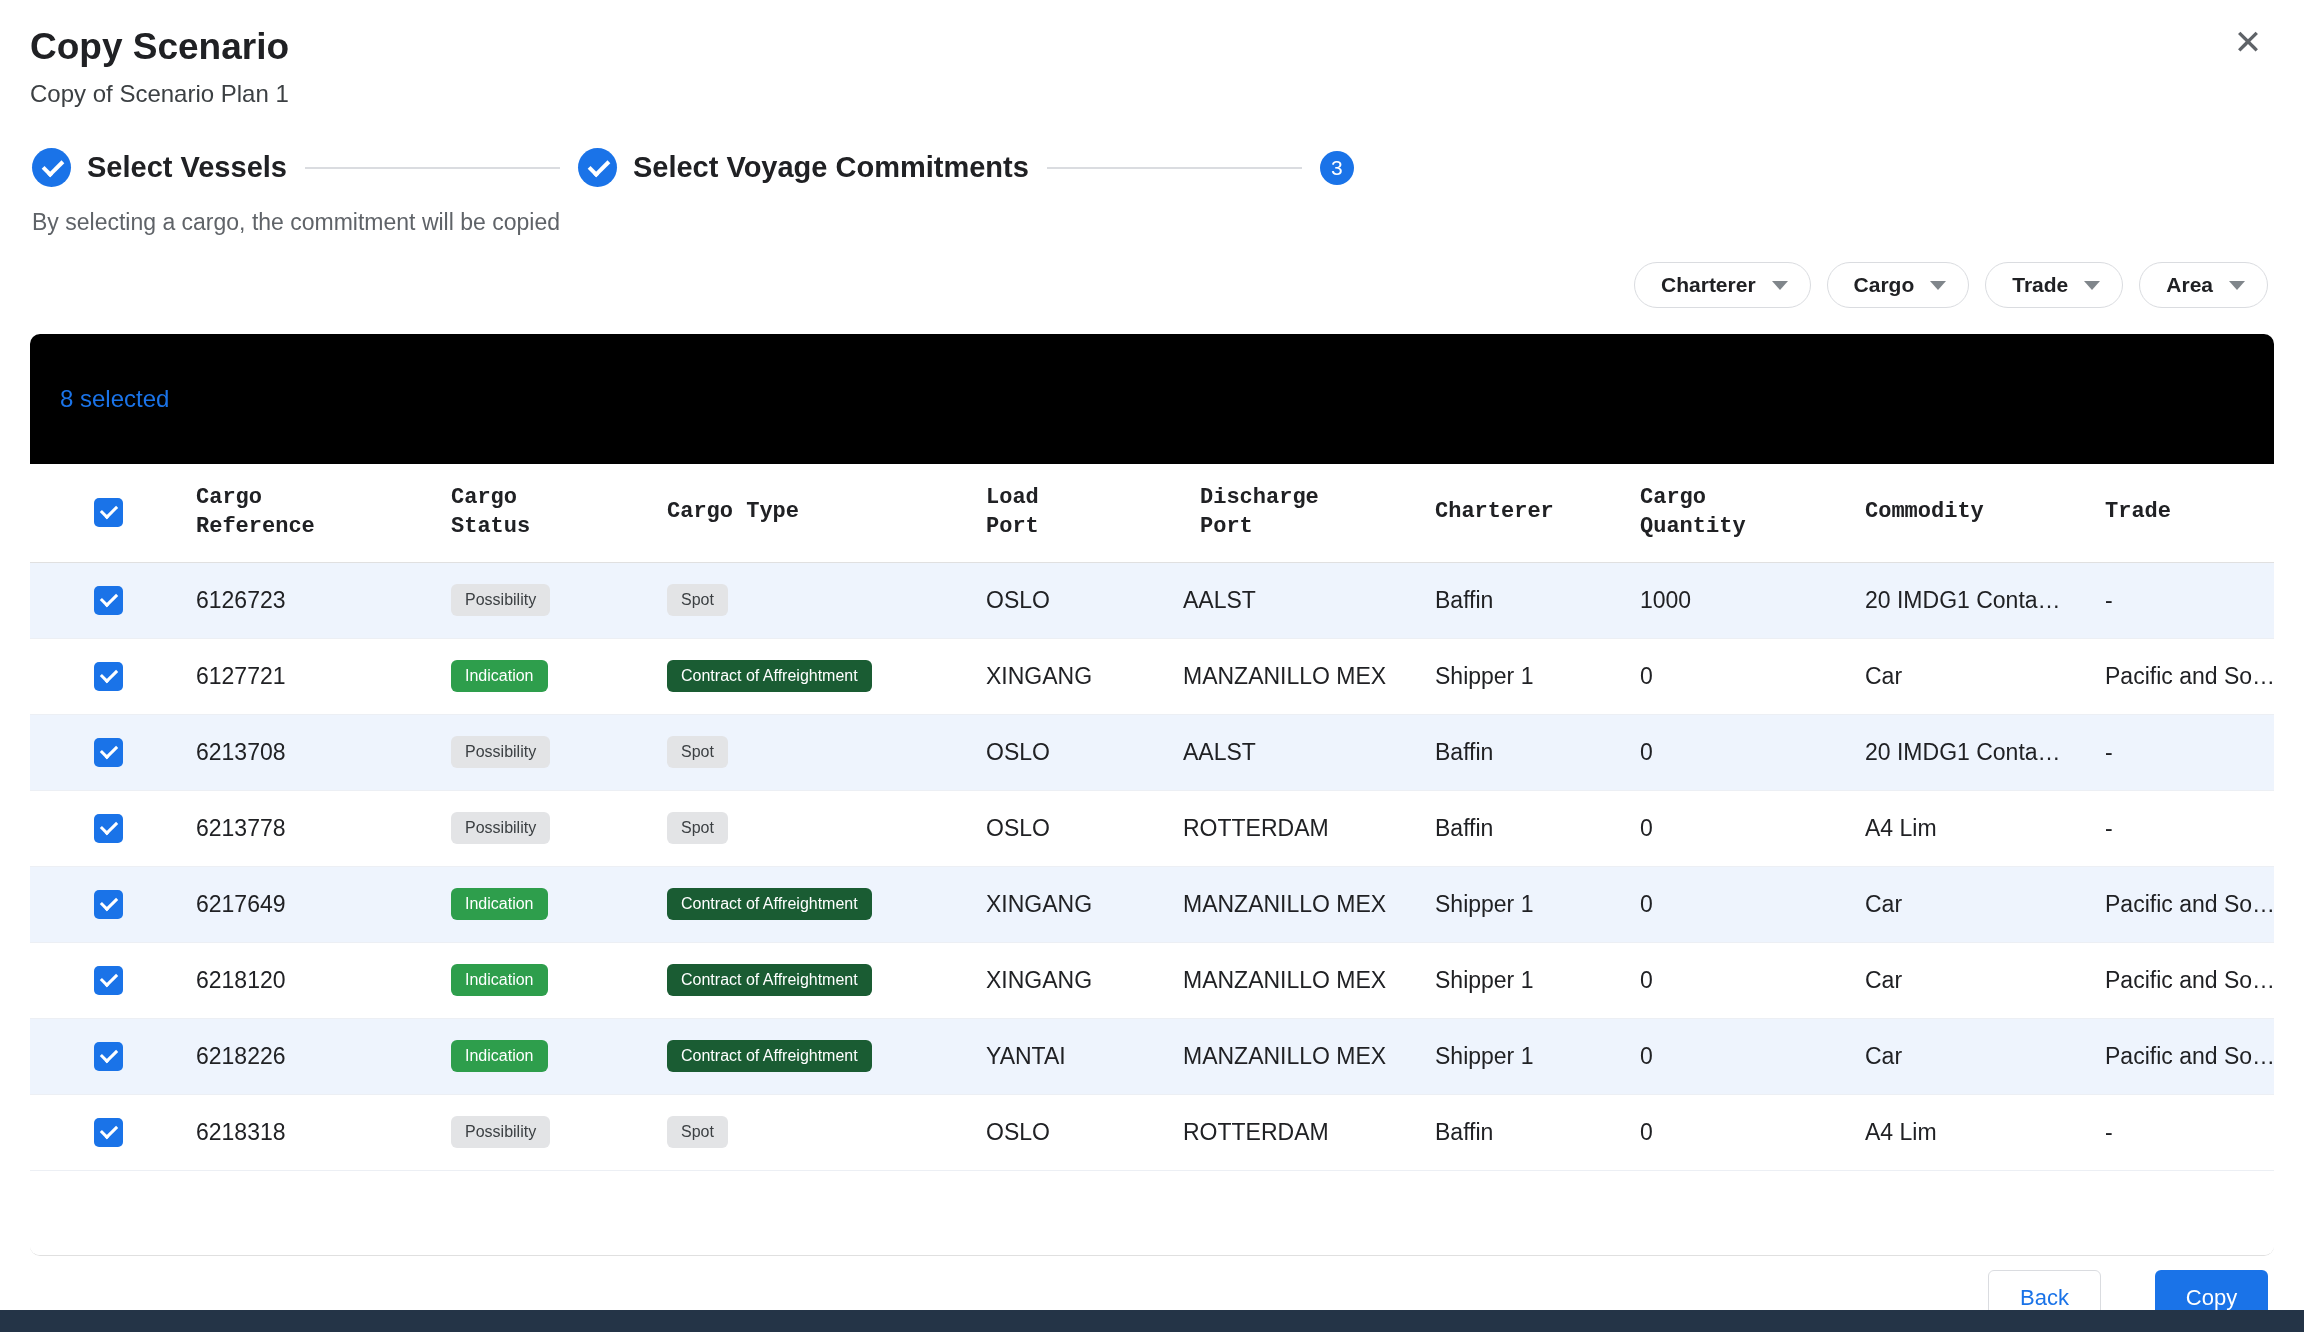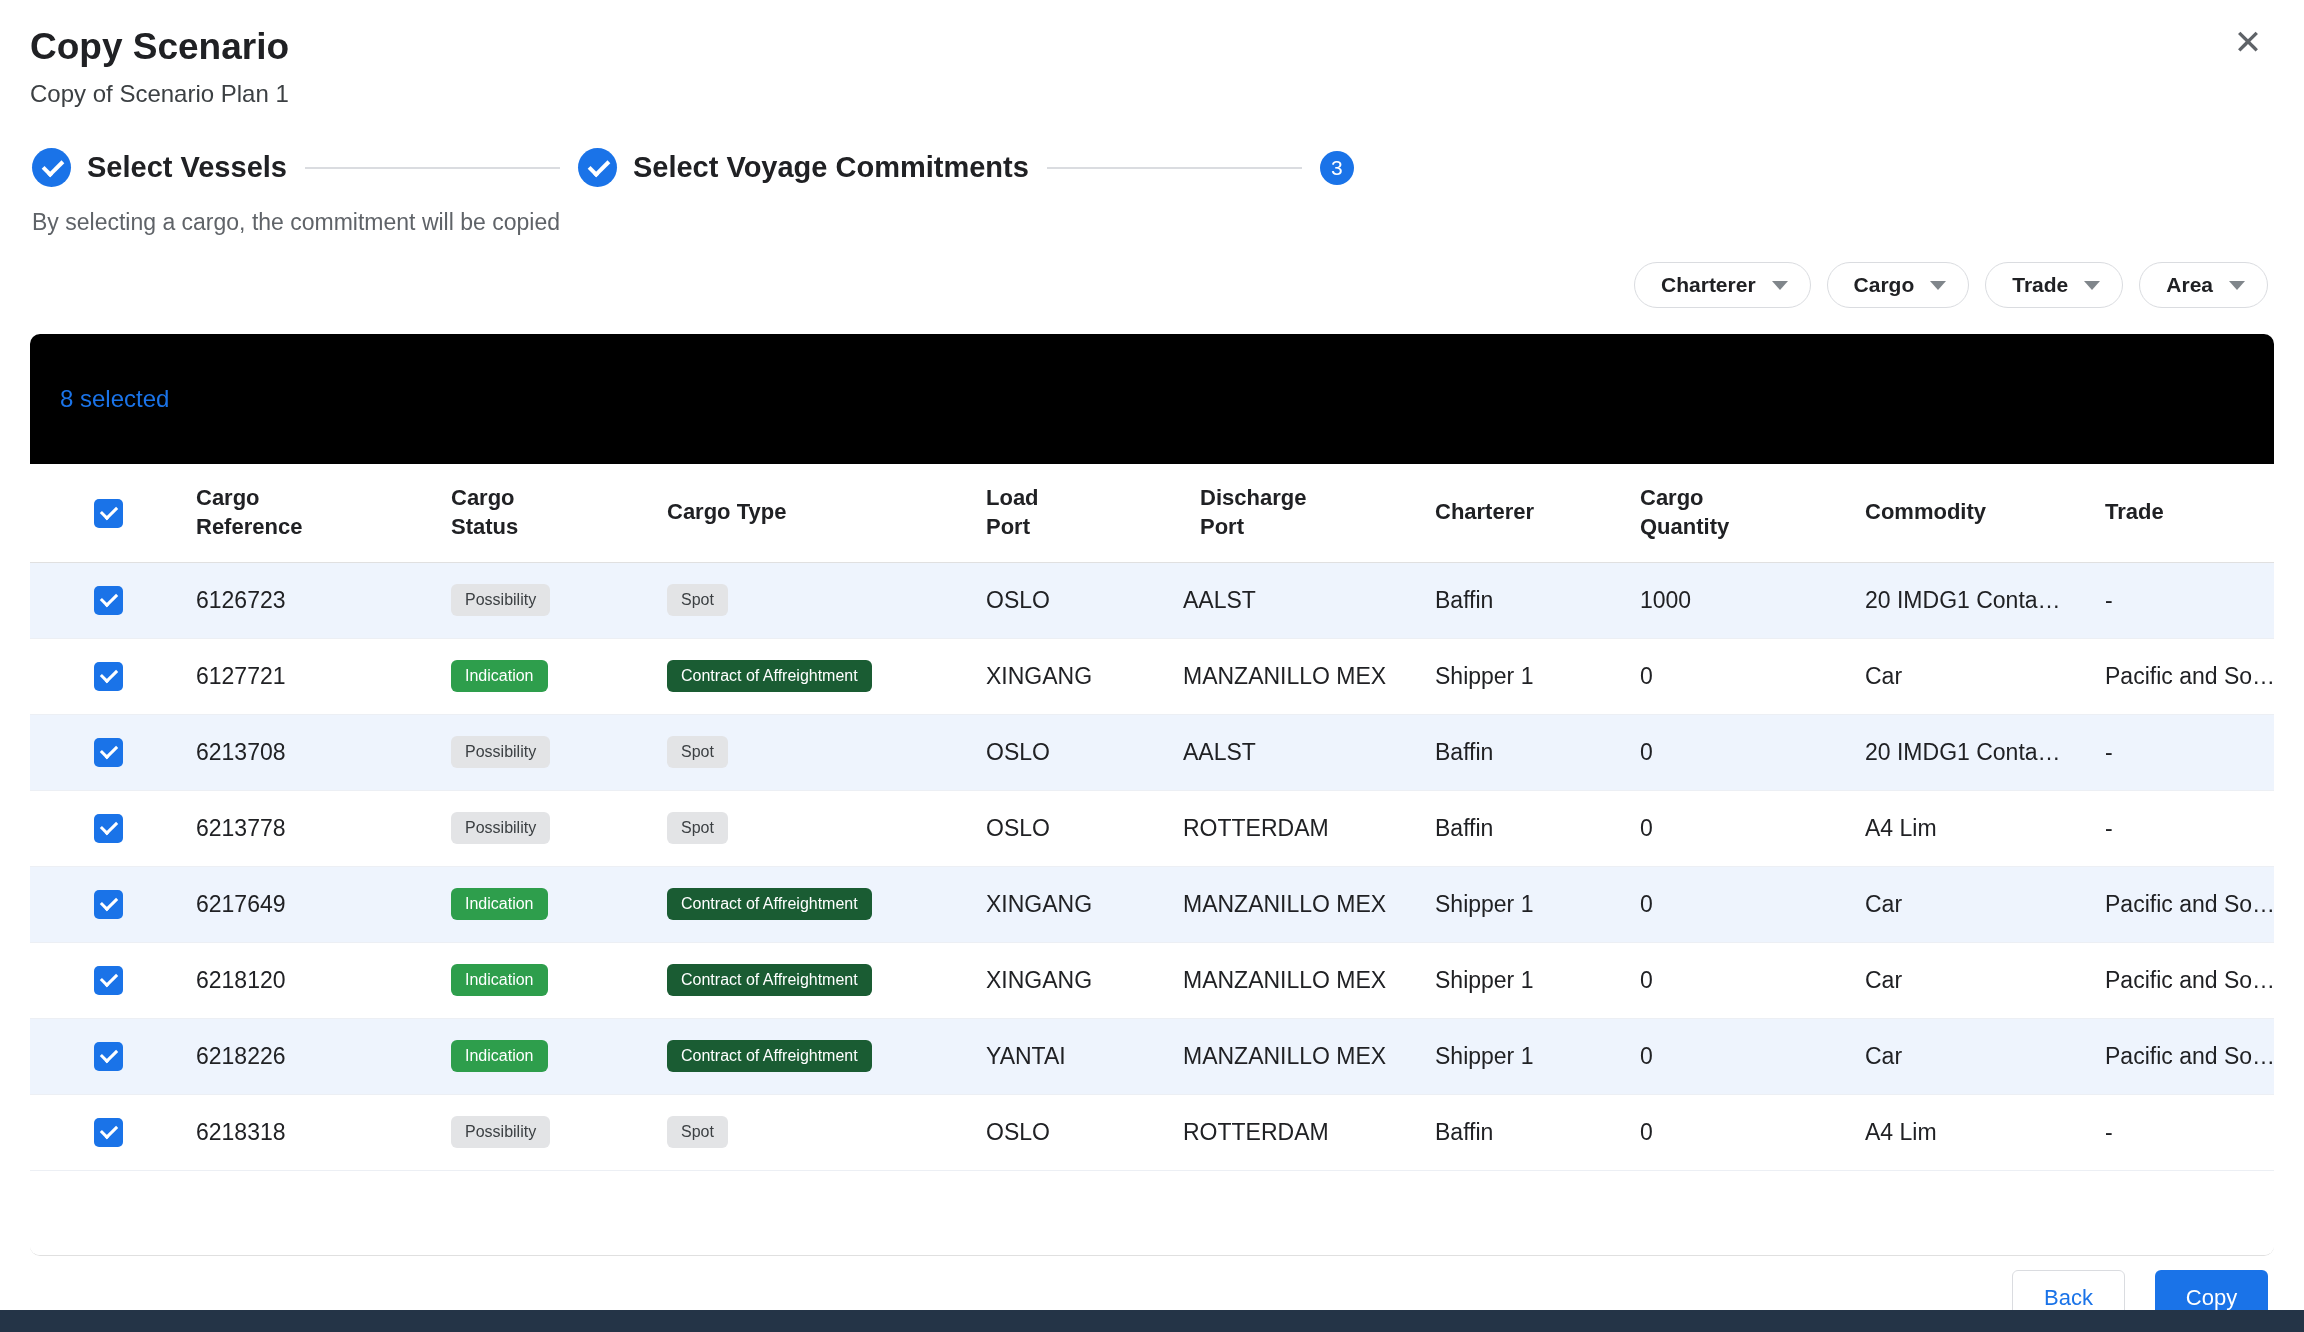--- a/index.html
+++ b/index.html
@@ -69,21 +69,21 @@
     border-bottom: 1px solid #e0e0e0;
   }
   .selected-band {
     background: #000000; height: 130px;
     display: flex; align-items: center;
     padding-left: 30px;
     font-size: 24px; color: #1a73e8;
   }
   table { border-collapse: collapse; table-layout: fixed; width: 100%; }
   th, td { text-align: left; vertical-align: middle; padding: 0 20px 0 2px; }
-  thead tr { height: 98px; background: #fff; border-bottom: 1px solid #e0e0e0; }
+  thead tr { height: 98px; background: #fff; border-bottom: 1px solid #e0e0e0; font-family: Liberation Mono, monospace; }
   th { font-size: 22px; font-weight: 700; color: #202124; line-height: 1.3; }
   .hdr { display: inline-block; }
   .w-ref   { max-width: 118px; }
   .w-status{ max-width: 110px; }
   .w-load  { max-width: 80px;  }
   .w-disch { max-width: 130px; margin-left: 17px; }
   .w-qty   { max-width: 120px; }
   tbody tr { height: 76px; border-bottom: 1px solid #eceff4; }
   tbody tr:nth-child(odd)  { background: #eef4fd; }
   tbody tr:nth-child(even) { background: #ffffff; }
@@ -116,21 +116,21 @@
   
   .footer { display: flex; justify-content: flex-end; gap: 30px; margin: 14px 36px 0 0; }
   .btn {
     height: 56px; min-width: 113px; padding: 0 28px;
     border-radius: 6px; font-size: 22px; font-weight: 500;
     font-family: "Liberation Sans", sans-serif;
     display: flex; align-items: center; justify-content: center;
     cursor: pointer;
   }
   .btn.back { background: #fff; color: #1a73e8; border: 1px solid #dadce0; }
-  .btn.copy { background: #1a73e8; color: #fff; border: none; }
+  .btn.copy { background: #1a73e8; color: #fff; border: none; margin-left: 24px; }
 
   .bottom-strip {
     position: absolute; left: 0; right: 0; bottom: 0;
     height: 22px; background: #243447;
   }
 </style>
 </head>
 <body>
 
 <div class="dlg-header">

